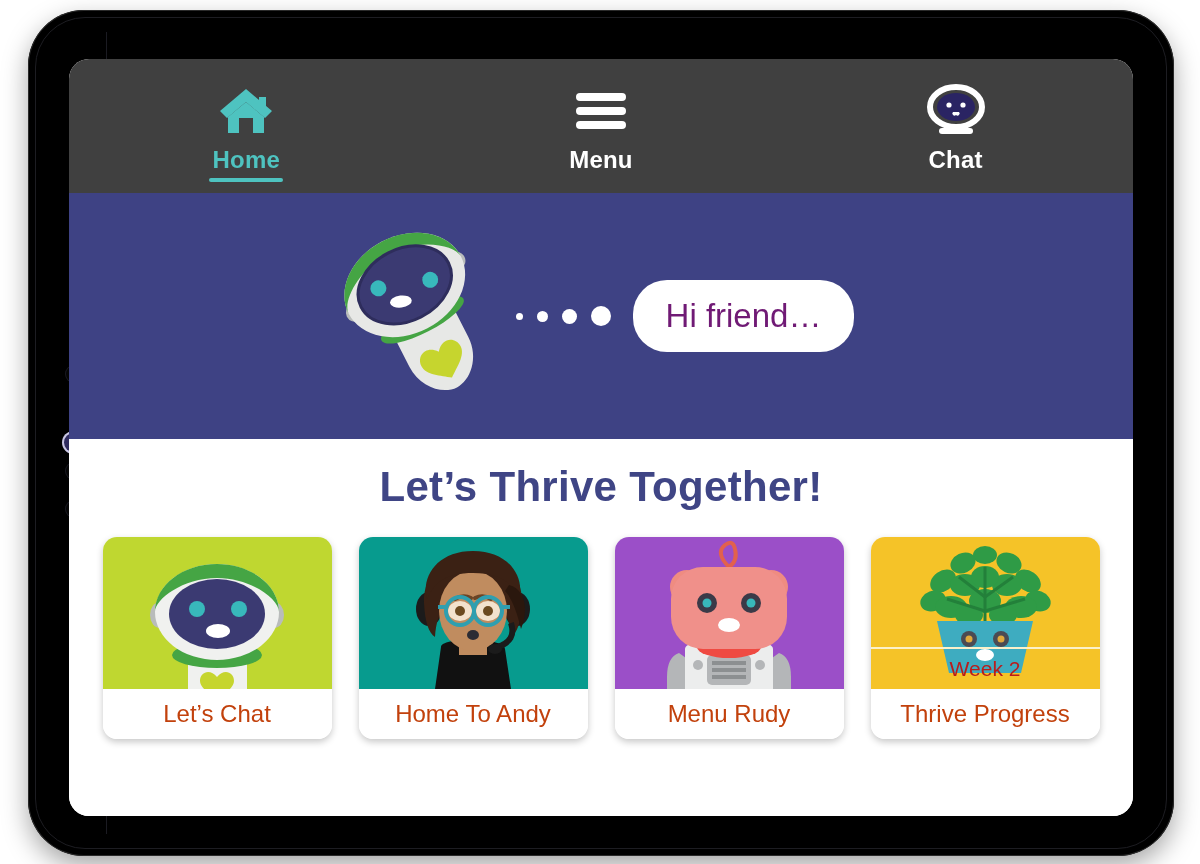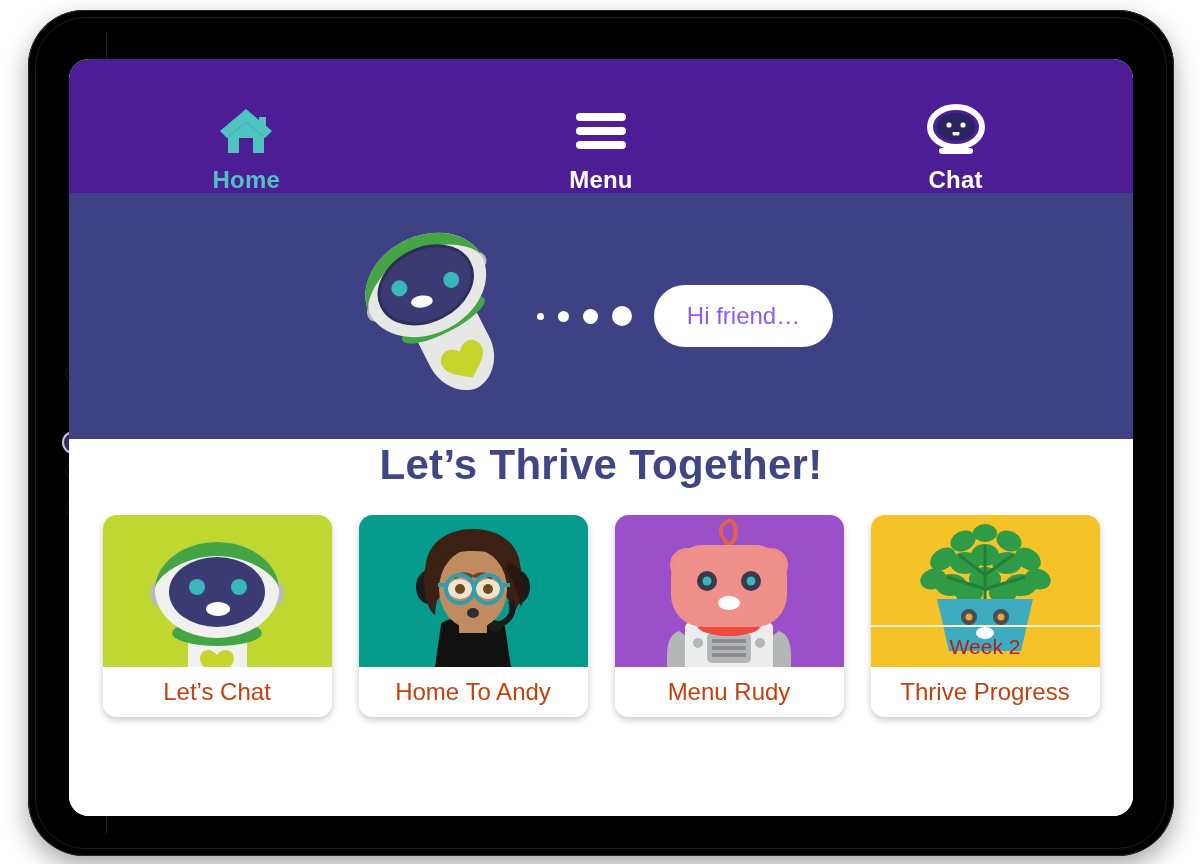--- a/index.html
+++ b/index.html
@@ -42,22 +42,22 @@
   }
 
   
   .screen{
     position:absolute;left:41px;top:49px;width:1064px;height:757px;
     border-radius:20px;overflow:hidden;background:#ffffff;
   }
 
   
   .topnav{
-    height:134px;background:#4c1d95;display:flex;align-items:flex-start;
-    justify-content:space-around;padding-top:44px;box-sizing:border-box;
+    height:134px;background:#404040;display:flex;align-items:flex-start;
+    justify-content:space-around;padding-top:24px;box-sizing:border-box;
   }
   .navitem{
     display:flex;flex-direction:column;align-items:center;width:200px;
     cursor:pointer;user-select:none;
   }
   .nav-ico{height:56px;display:flex;align-items:center;justify-content:center;}
   .nav-label{
     margin-top:7px;font-size:24px;font-weight:bold;color:#ffffff;letter-spacing:.2px;
   }
   .navitem.active .nav-label{color:#4ec3c0;}
@@ -73,25 +73,25 @@
   .hero-row{display:flex;align-items:center;gap:0;transform:translateX(-8px);}
   .hero-bot{width:170px;height:175px;flex:0 0 auto;}
   .dots{display:flex;align-items:center;gap:14px;margin-left:14px;margin-right:22px;}
   .dot{background:#ffffff;border-radius:50%;}
   .d1{width:7px;height:7px}
   .d2{width:11px;height:11px}
   .d3{width:15px;height:15px}
   .d4{width:20px;height:20px}
   .bubble{
     background:#ffffff;border-radius:34px;padding:17px 33px;
-    font-size:24px;color:#8b5cf6;white-space:nowrap;
-  }
-
-  
-  .content{background:#ffffff;height:377px;box-sizing:border-box;padding-top:2px;}
+    font-size:33px;color:#701a75;white-space:nowrap;
+  }
+
+  
+  .content{background:#ffffff;height:377px;box-sizing:border-box;padding-top:24px;}
   .page-title{
     text-align:center;font-size:42px;font-weight:bold;color:#3f4585;
     letter-spacing:.3px;margin:0;
   }
   .cards{
     display:flex;justify-content:center;gap:27px;margin-top:26px;
   }
   .card{
     width:229px;border-radius:14px;background:#ffffff;overflow:hidden;
     box-shadow:0 3px 7px rgba(0,0,0,.22);cursor:pointer;

